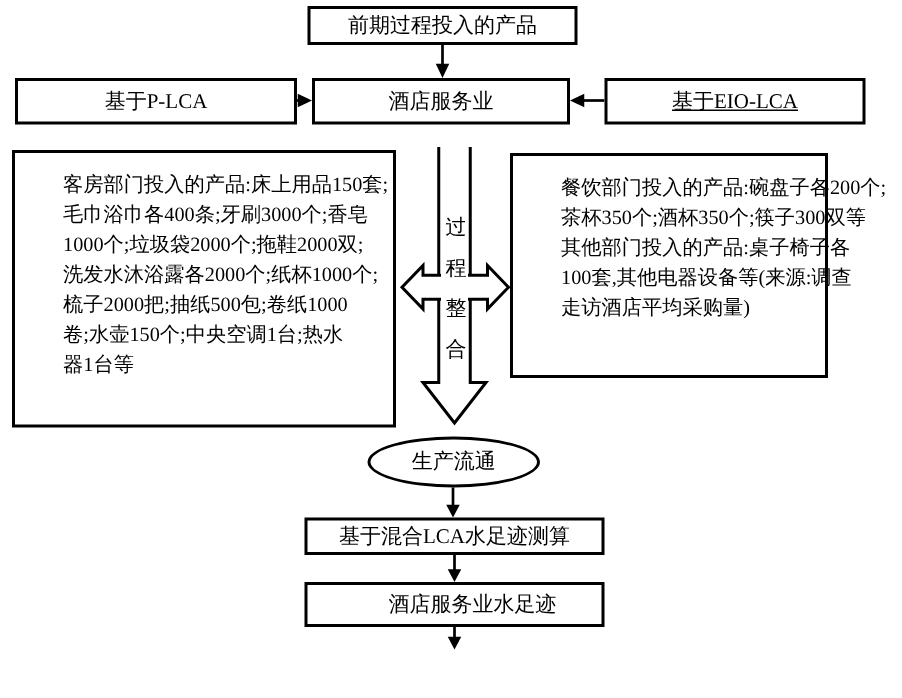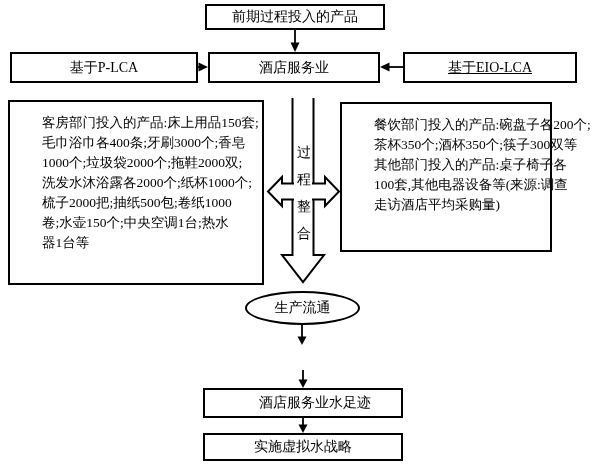--- a/index.html
+++ b/index.html
@@ -92,18 +92,18 @@
   <div class="bx detail" style="left:340px;top:102px;width:212px;height:150px;">餐饮部门投入的产品:碗盘子各200个;
 茶杯350个;酒杯350个;筷子300双等
 其他部门投入的产品:桌子椅子各
 100套,其他电器设备等(来源:调查
 走访酒店平均采购量)</div>
 
   <div class="vtext">过程整合</div>
 
   <div class="ellipse" style="left:245px;top:291px;width:115px;height:34px;">生产流通</div>
 
+  <div class="bx" style="left:203px;top:345px;width:200px;height:25px;">基于混合LCA水足迹测算</div>
 
   <div class="bx" style="left:203px;top:388px;width:200px;height:30px;padding-left:24px;">酒店服务业水足迹</div>
 
-  <div class="bx" style="left:203px;top:433px;width:200px;height:28px;">实施虚拟水战略</div>
 
 </div>
 
 </body></html>

